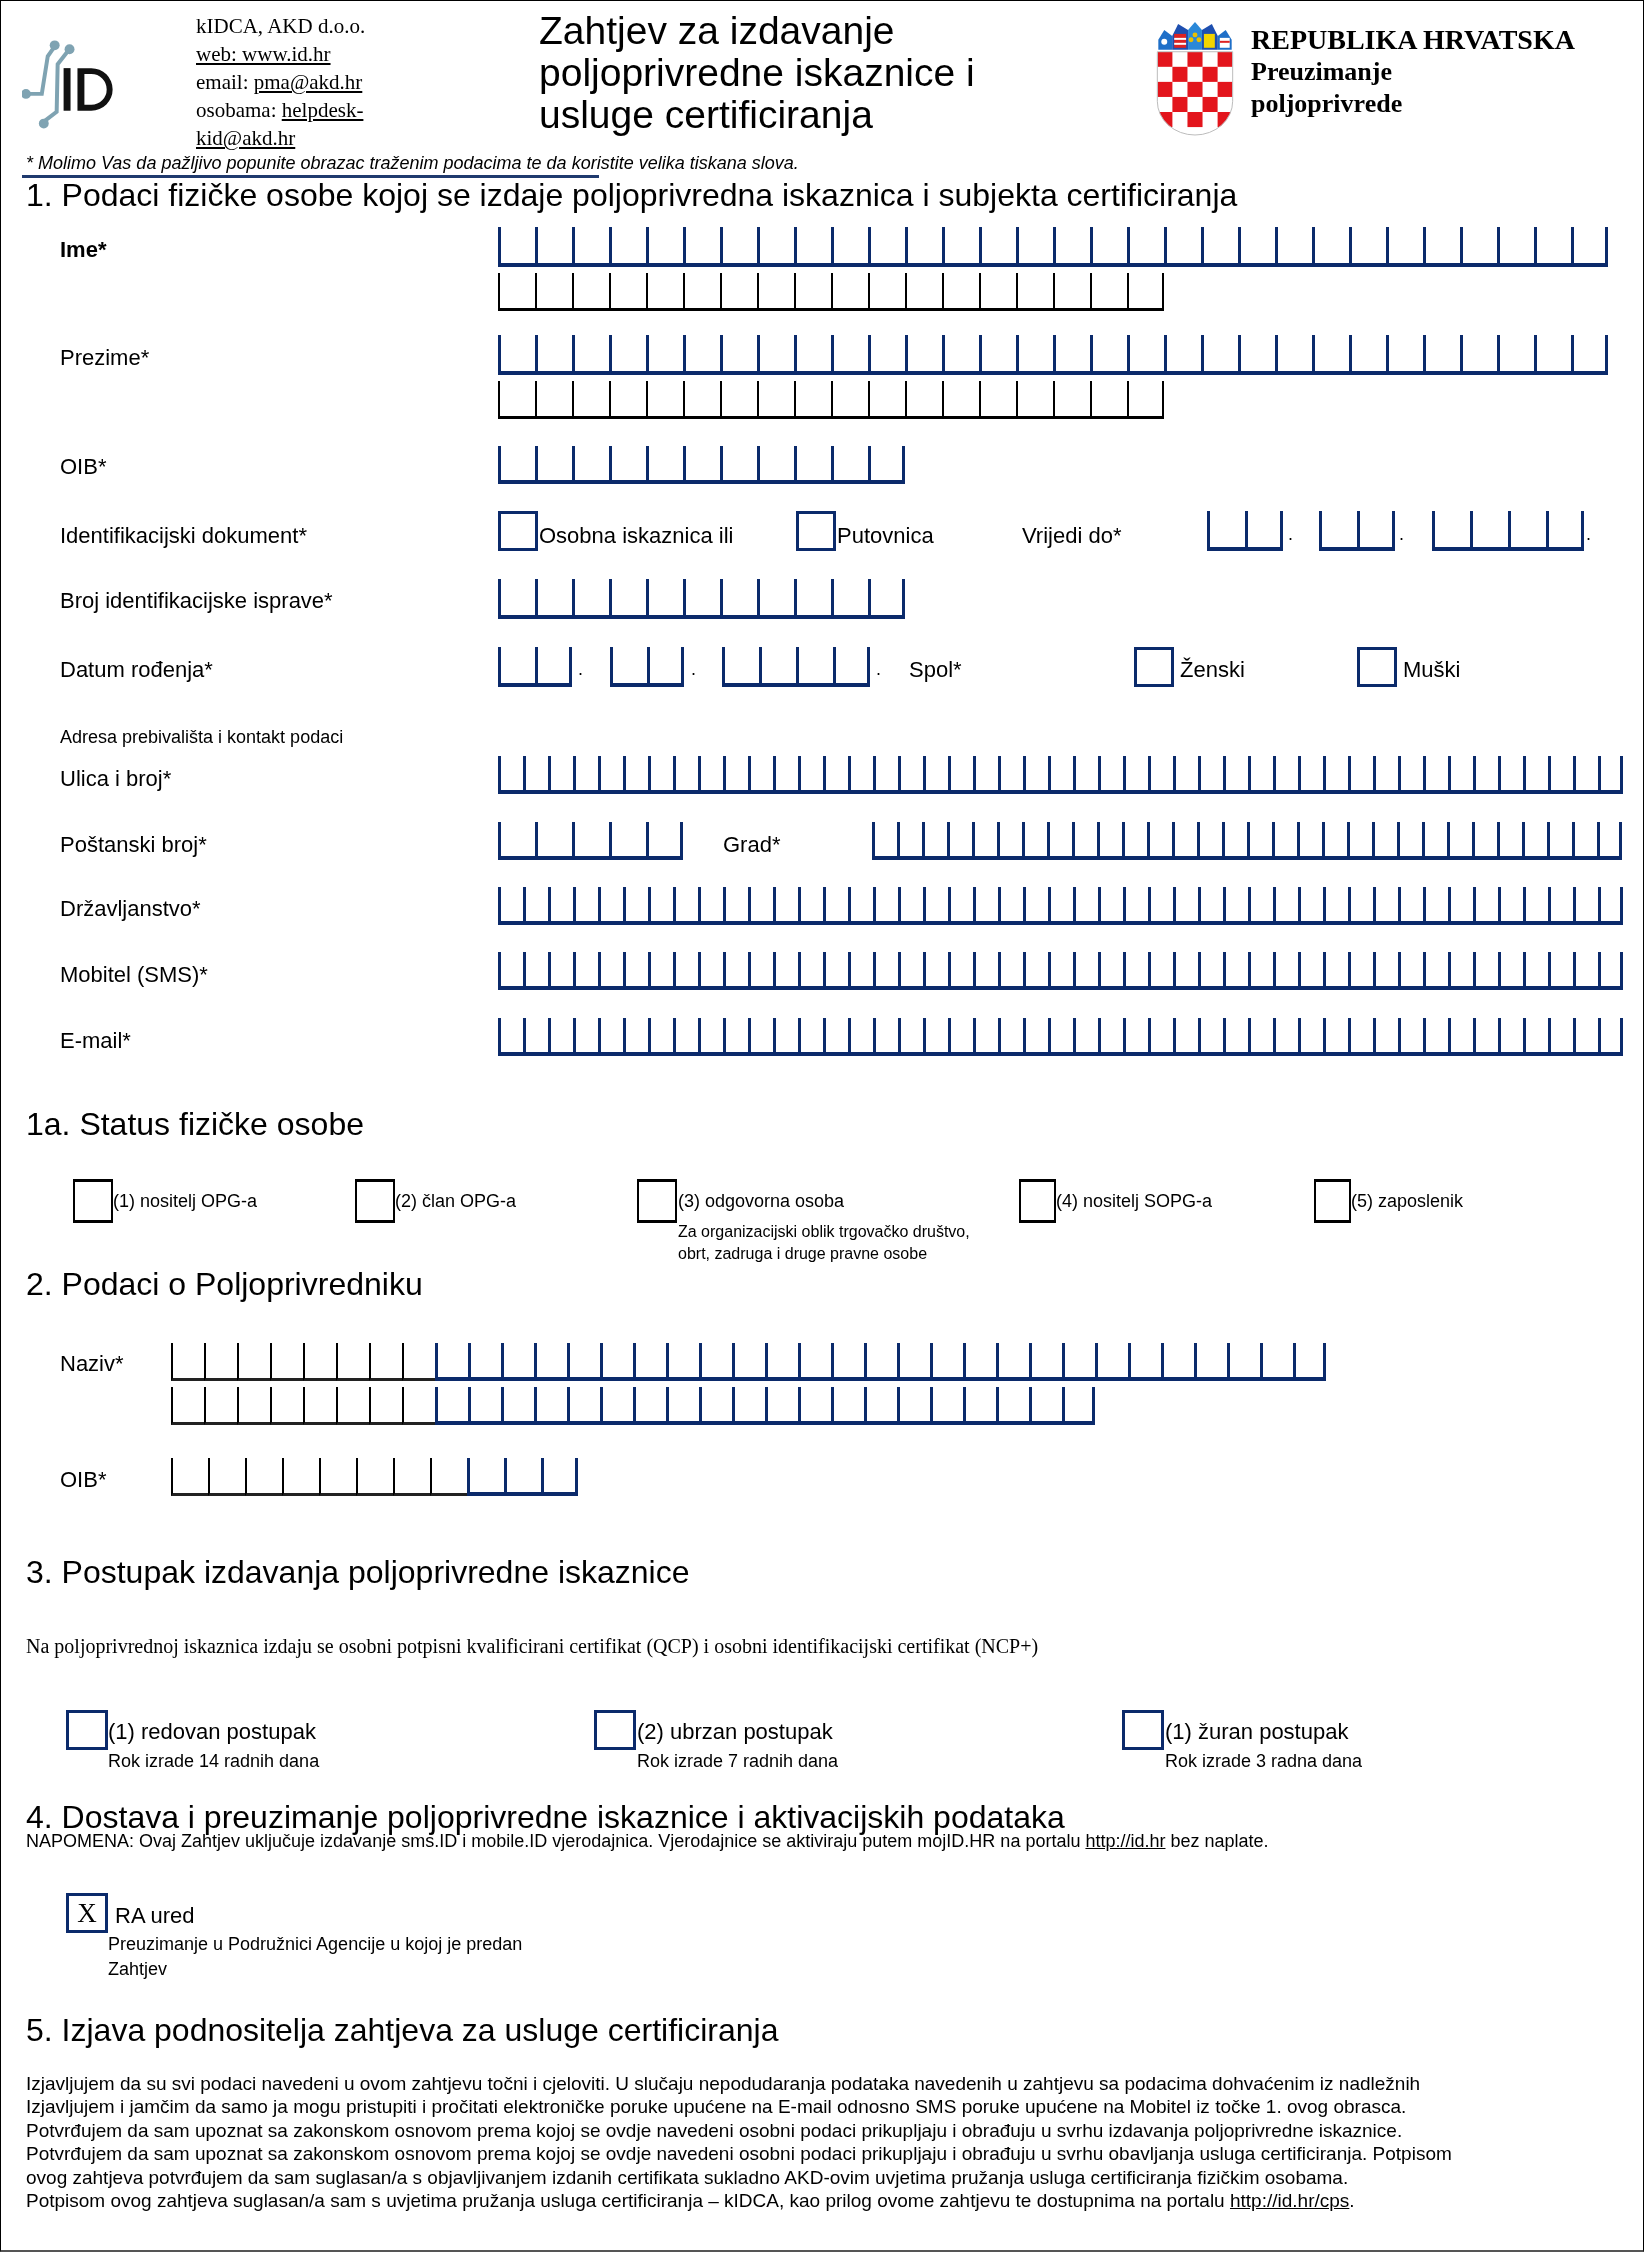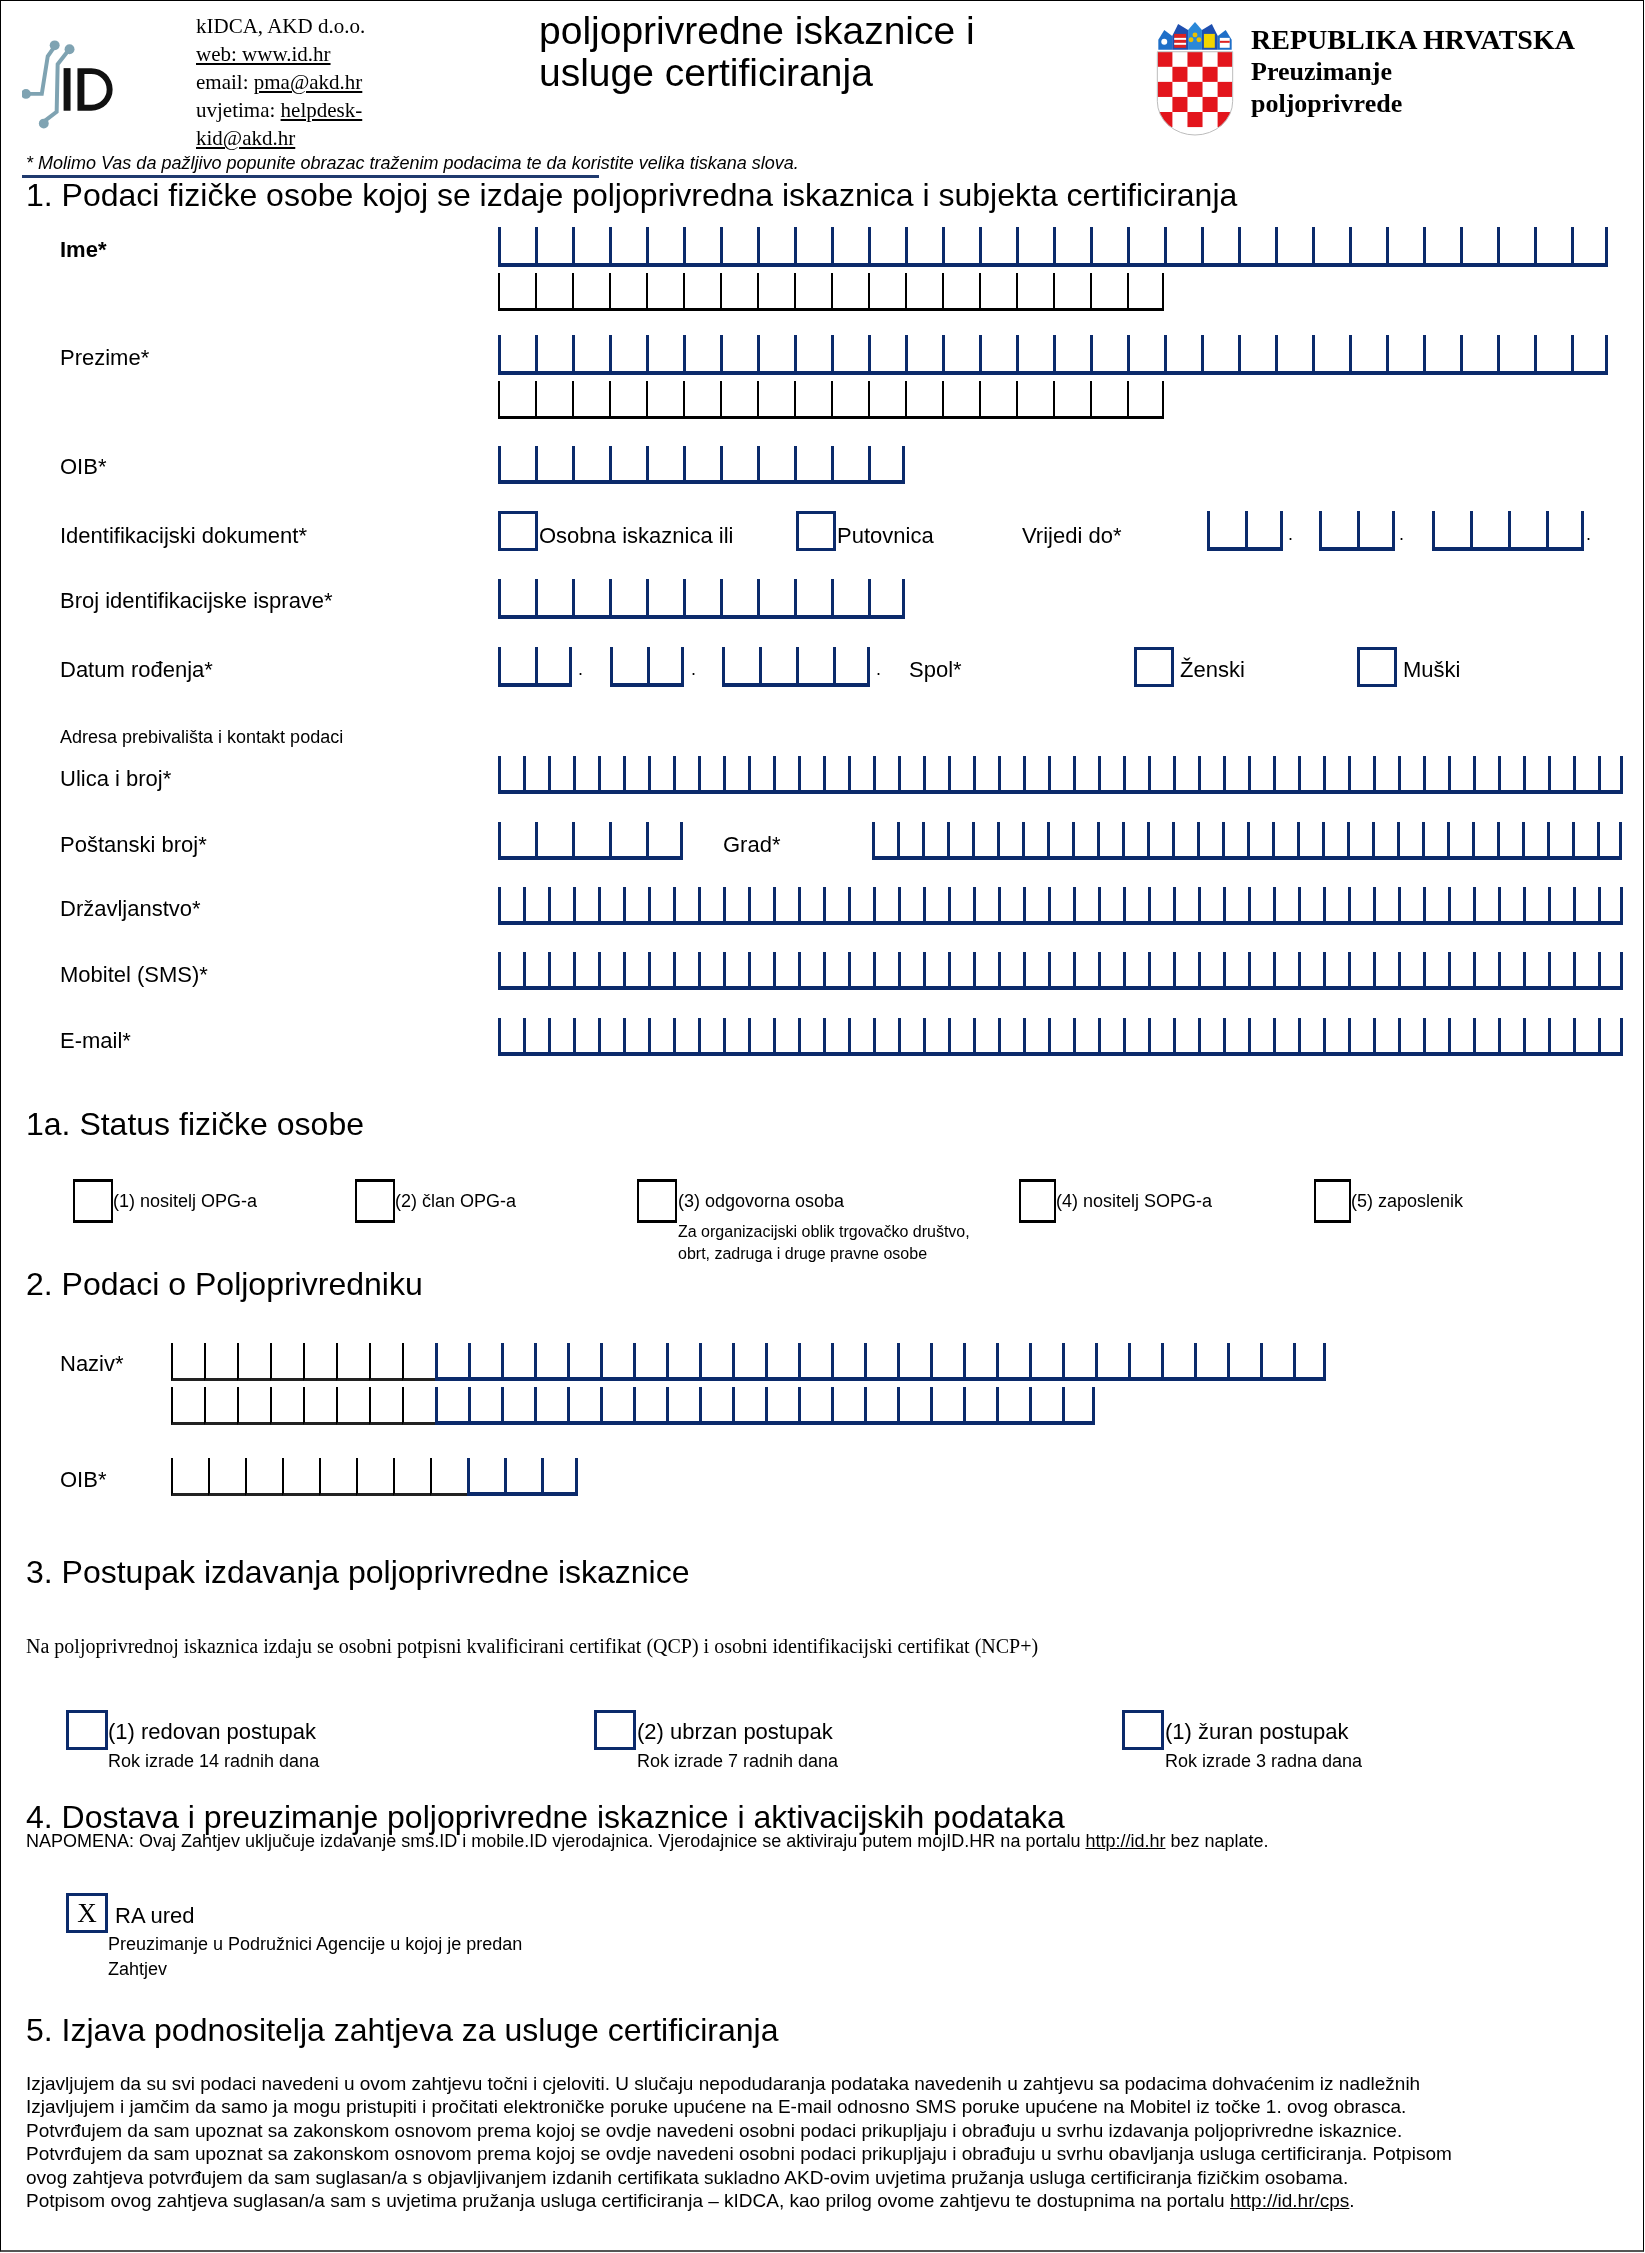--- a/index.html
+++ b/index.html
@@ -50,25 +50,26 @@
     </g>
     <rect x="42" y="36" width="7" height="43" fill="#111"></rect>
     <path d="M56,36 h14 a21.5,21.5 0 0 1 0,43 h-14 z M63,42 v31 h7 a15.5,15.5 0 0 0 0,-31 z" fill="#111"></path>
   </svg>
 </div>
 
 <div class="abs org">
   <div>kIDCA, AKD d.o.o.</div>
   <div class="u">web: www.id.hr</div>
   <div><span>email: </span><span class="u">pma@akd.hr</span></div>
-  <div><span>uvjetima: </span><span class="u">helpdesk-</span></div>
+  <div><span>osobama: </span><span class="u">helpdesk-</span></div>
   <div class="u">kid@akd.hr</div>
 </div>
 
 <div class="abs title">
+  <div>Zahtjev za izdavanje</div>
   <div>poljoprivredne iskaznice i</div>
   <div>usluge certificiranja</div>
 </div>
 
 <div class="abs" style="left:1154px;top:22px;width:82px;height:114px;">
   <svg width="82" height="114" viewBox="0 0 82 115">
     <g>
       <path d="M4,18 l6,-10 l8,6 l0,14 l-14,0z" fill="#1e6fc8"></path>
       <path d="M18,14 l6,-12 l10,6 l0,20 l-16,0z" fill="#1e4fb0"></path>
       <path d="M34,8 l7,-8 l7,8 l0,20 l-14,0z" fill="#2a88d8"></path>

